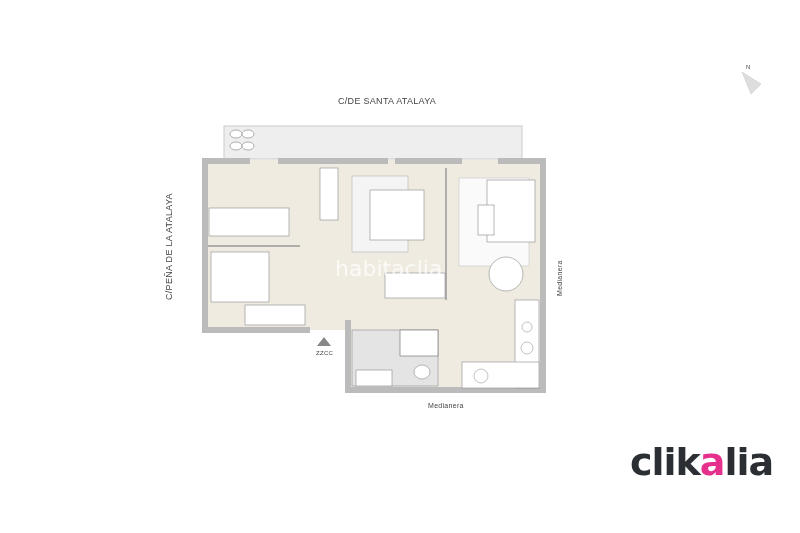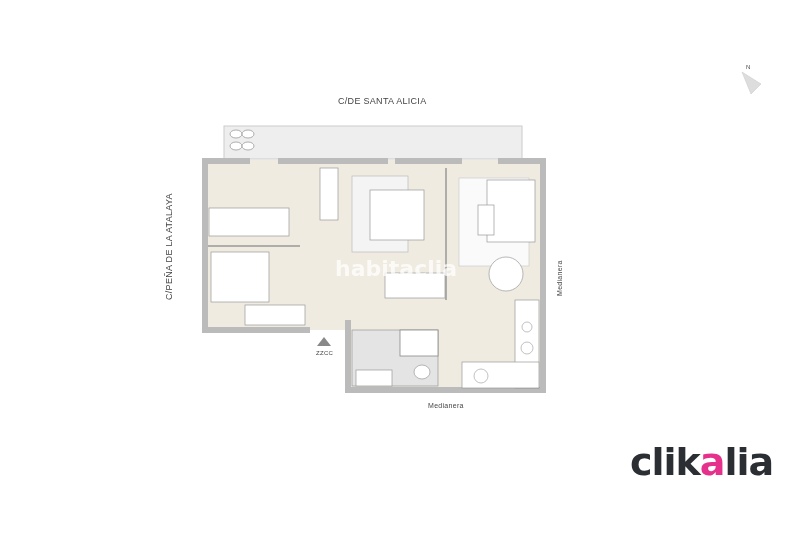--- a/index.html
+++ b/index.html
@@ -7,21 +7,21 @@
   .label{position:absolute;font-size:8px;letter-spacing:0.3px;color:#444;font-family:"Liberation Sans",sans-serif;}
   .street-top{left:338px;top:96px;font-size:9px;}
   .street-left{left:164px;top:300px;font-size:9px;transform:rotate(-90deg);transform-origin:left top;white-space:nowrap;}
   .medianera-right{left:556px;top:296px;font-size:7px;transform:rotate(-90deg);transform-origin:left top;white-space:nowrap;}
   .medianera-bottom{left:428px;top:402px;font-size:7px;}
   .zzcc{left:316px;top:350px;font-size:6px;}
   .north{left:746px;top:64px;font-size:6px;}
   .logo{position:absolute;left:630px;top:440px;font-size:38px;font-weight:bold;color:#2b2f33;letter-spacing:-1px;font-family:"DejaVu Sans",sans-serif;}
   .logo .accent{color:#e5308c;}
   .plan{position:absolute;left:0;top:0;}
-  .watermark{position:absolute;left:335px;top:256px;font-size:22px;color:rgba(255,255,255,0.75);font-family:"DejaVu Sans",sans-serif;font-weight:bold;}
+  .watermark{position:absolute;left:335px;top:256px;font-size:22px;color:rgba(255,255,255,0.75);font-family:"DejaVu Sans",sans-serif;}
 </style>
 </head>
 <body>
 
 <svg class="plan" width="800" height="533" viewBox="0 0 800 533">
 
   <rect x="224" y="126" width="298" height="33" fill="#eeeeee" stroke="#cccccc" stroke-width="1"></rect>
 
   <g transform="translate(242,140)" fill="#fff" stroke="#999" stroke-width="0.8">
     <ellipse cx="-6" cy="-6" rx="6" ry="4"></ellipse>
@@ -67,21 +67,21 @@
   <circle cx="527" cy="327" r="5" fill="none" stroke="#999" stroke-width="0.6"></circle>
   <circle cx="527" cy="348" r="6" fill="none" stroke="#999" stroke-width="0.6"></circle>
   <circle cx="481" cy="376" r="7" fill="none" stroke="#999" stroke-width="0.6"></circle>
 
   <polygon points="324,337 317,346 331,346" fill="#888"></polygon>
 
   <polygon points="742,72 761,84 751,94" fill="#ddd" stroke="#ccc" stroke-width="0.6"></polygon>
 </svg>
 
 <div class="watermark">habitaclia</div>
-<div class="label street-top">C/DE SANTA ALICIA</div>
+<div class="label street-top">C/DE SANTA ATALAYA</div>
 <div class="label street-left">C/PEÑA DE LA ATALAYA</div>
 <div class="label medianera-right">Medianera</div>
 <div class="label medianera-bottom">Medianera</div>
 <div class="label zzcc">ZZCC</div>
 <div class="label north">N</div>
 
 <div class="logo">
   <span>clik</span><span class="accent">a</span><span>lia</span>
 </div>
 

